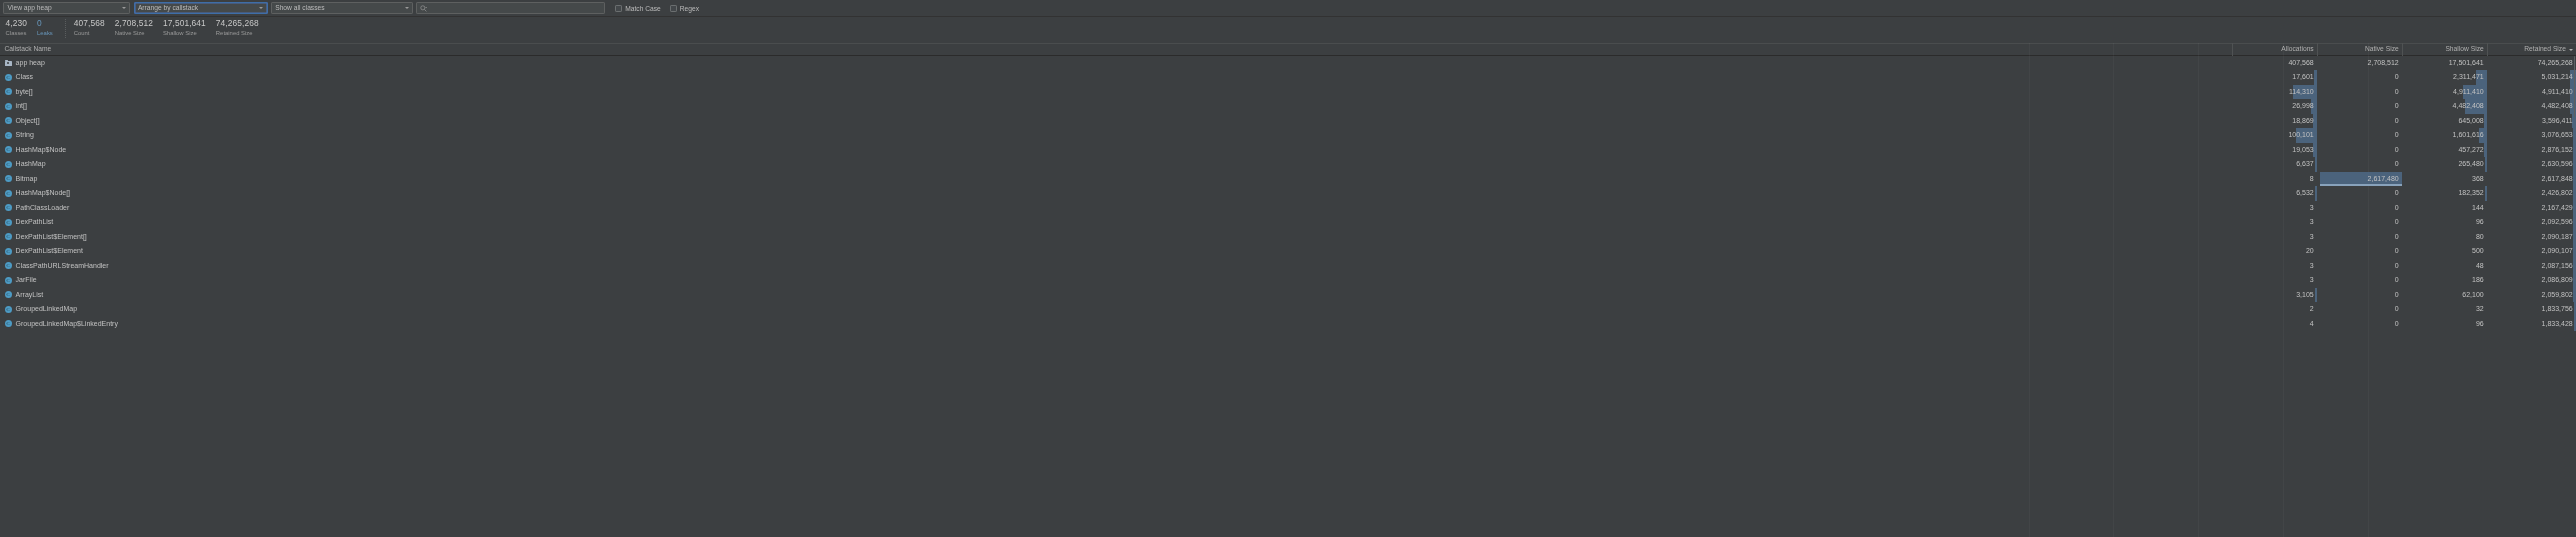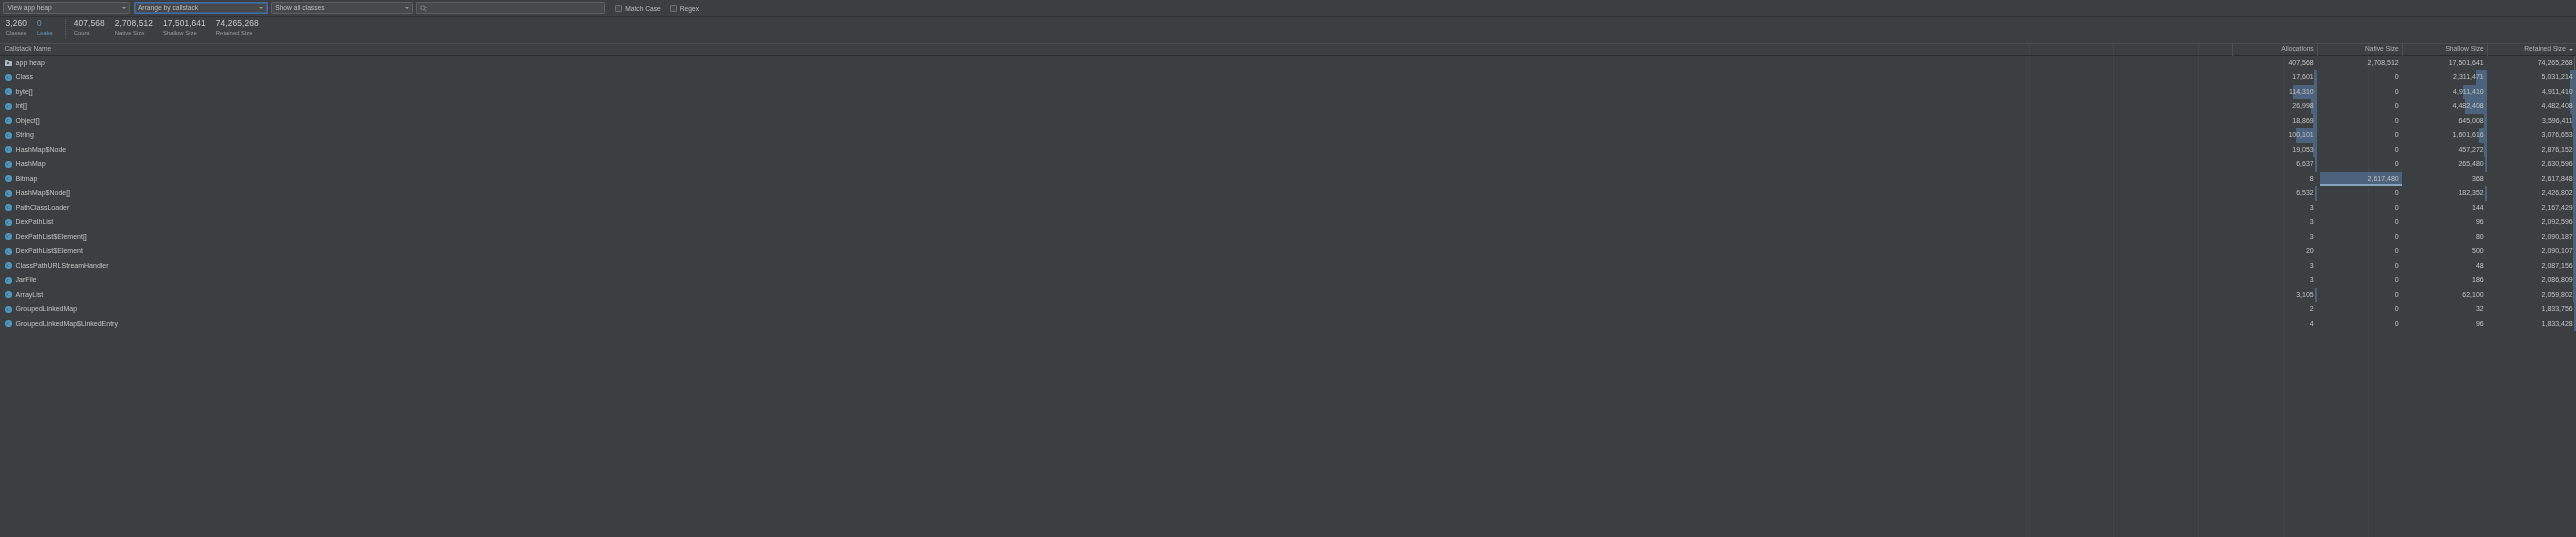--- a/index.html
+++ b/index.html
@@ -320,21 +320,21 @@
   </label>
 
   <label class="check-group">
     <span class="checkbox"></span>
     <span>Regex</span>
   </label>
 </div>
 
 <div class="stats">
   <div class="stat">
-    <span class="val">3,260</span>
+    <span class="val">4,230</span>
     <span class="lbl">Classes</span>
   </div>
   <div class="stat leaks">
     <span class="val">0</span>
     <span class="lbl">Leaks</span>
   </div>
   <div class="stat-sep"></div>
   <div class="stat">
     <span class="val">407,568</span>
     <span class="lbl">Count</span>

